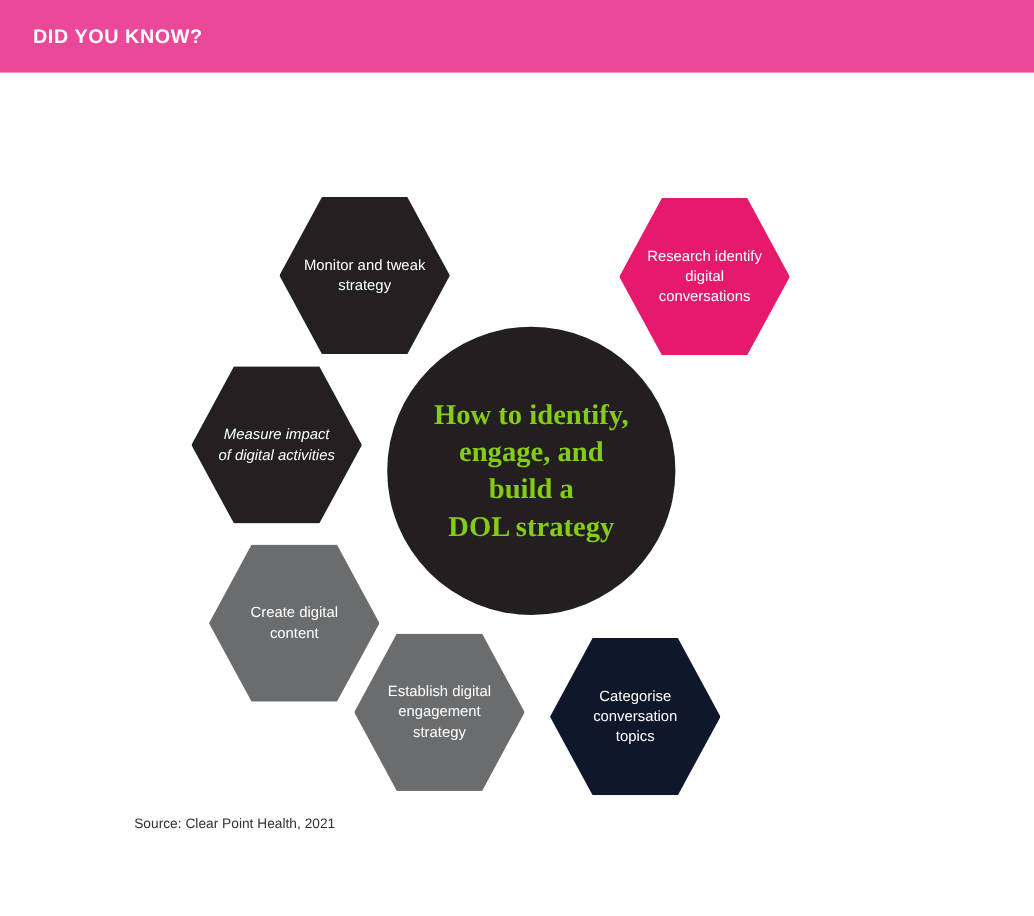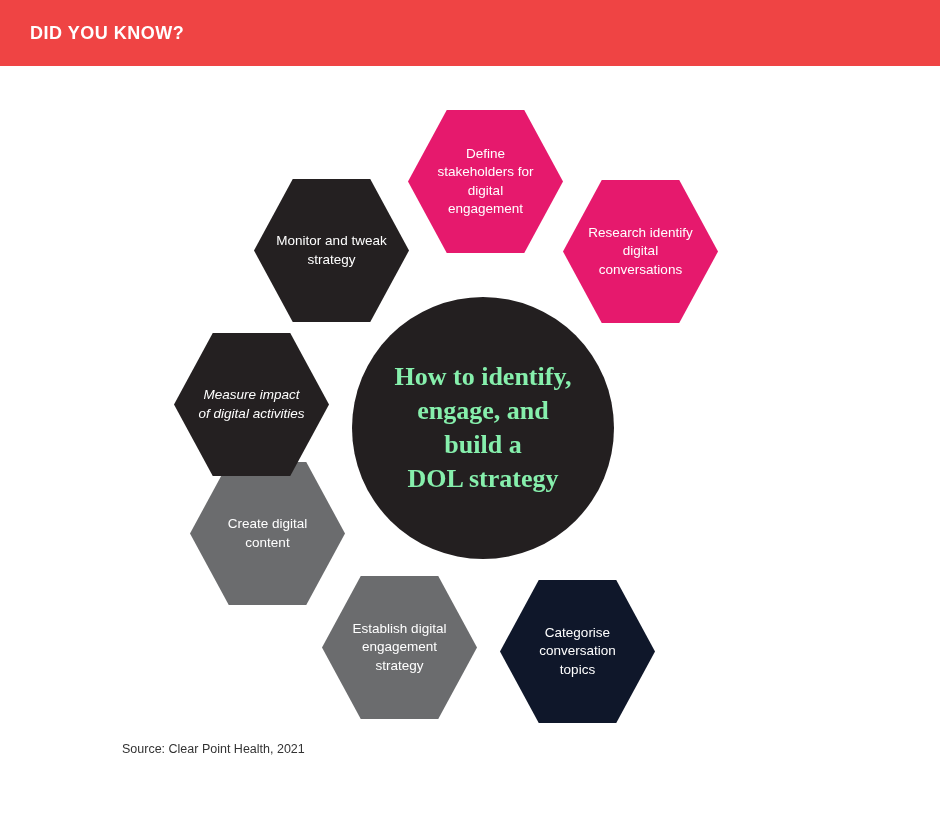--- a/index.html
+++ b/index.html
@@ -47,63 +47,60 @@
   }
   .hex .hex-label {
     padding: 0 22px;
   }
   .hex1 { left: 408px; top: 110px; }
   .hex2 { left: 563px; top: 180px; }
   .hex3 { left: 641px; top: 336px; }
   .hex4 { left: 630px; top: 491px; }
   .hex5 { left: 500px; top: 580px; }
   .hex6 { left: 322px; top: 576px; }
-  .hex7 { left: 190px; top: 462px; }
+  .hex7 { left: 190px; top: 495px; }
   .hex8 { left: 174px; top: 333px; font-style: italic; }
   .hex9 { left: 254px; top: 179px; }
   .center-circle {
     position: absolute;
     left: 352px;
     top: 297px;
     width: 262px;
     height: 262px;
     border-radius: 50%;
     display: flex;
     align-items: center;
     justify-content: center;
     text-align: center;
   }
   .center-text {
-    color: #86efac;
+    color: #84cc16;
     font-family: "Liberation Serif", serif;
     font-weight: bold;
     font-size: 26px;
     line-height: 1.3;
     white-space: pre-line;
   }
   .source-note {
     position: absolute;
     left: 122px;
     top: 742px;
     font-size: 12.5px;
     color: #333333;
   }
 </style>
 </head>
 <body>
 
 <div class="page">
 
-  <div class="topbar" style="background-color: #ef4444;">
+  <div class="topbar" style="background-color: #ec4899;">
     <div class="topbar-title">DID YOU KNOW?</div>
   </div>
 
-  <div class="hex hex1" style="background-color: rgb(230, 25, 109);">
-    <div class="hex-label">Define stakeholders for digital engagement</div>
-  </div>
 
   <div class="hex hex2" style="background-color: rgb(230, 25, 109);">
     <div class="hex-label">Research identify digital conversations</div>
   </div>
 
 
 
   <div class="hex hex5" style="background-color: #0f172a;">
     <div class="hex-label">Categorise conversation topics</div>
   </div>

